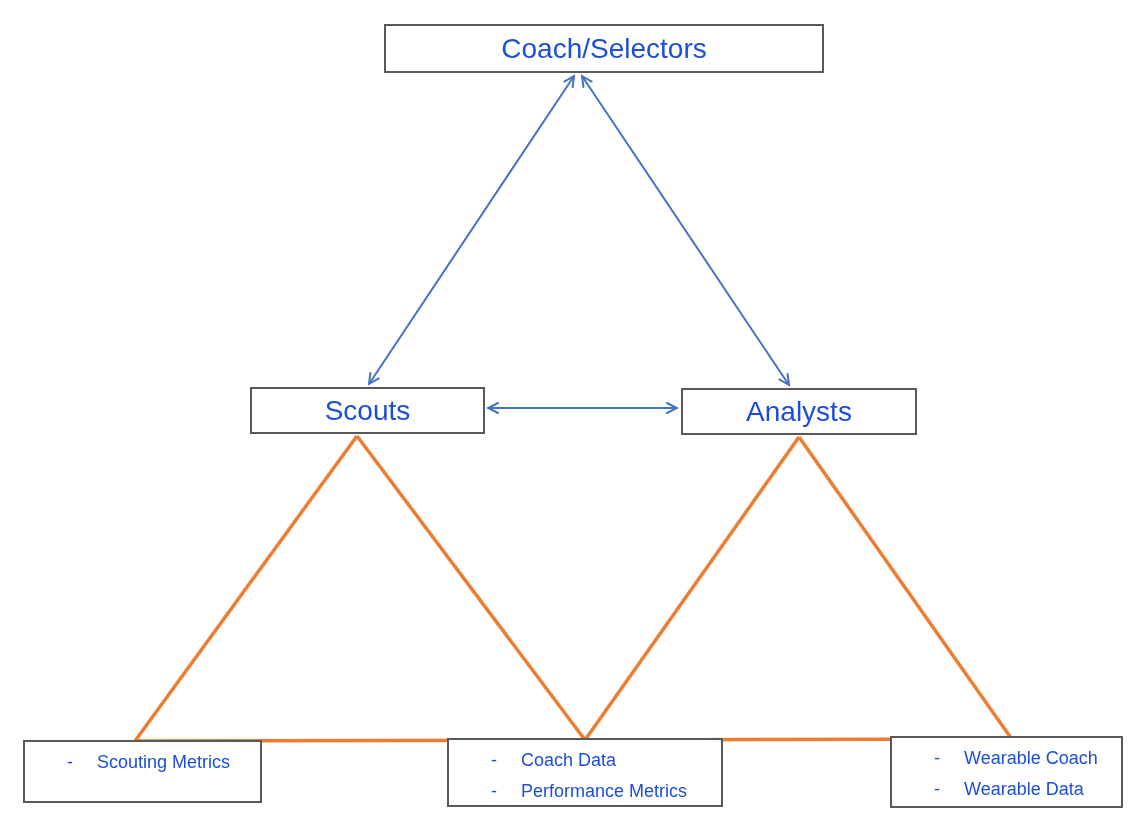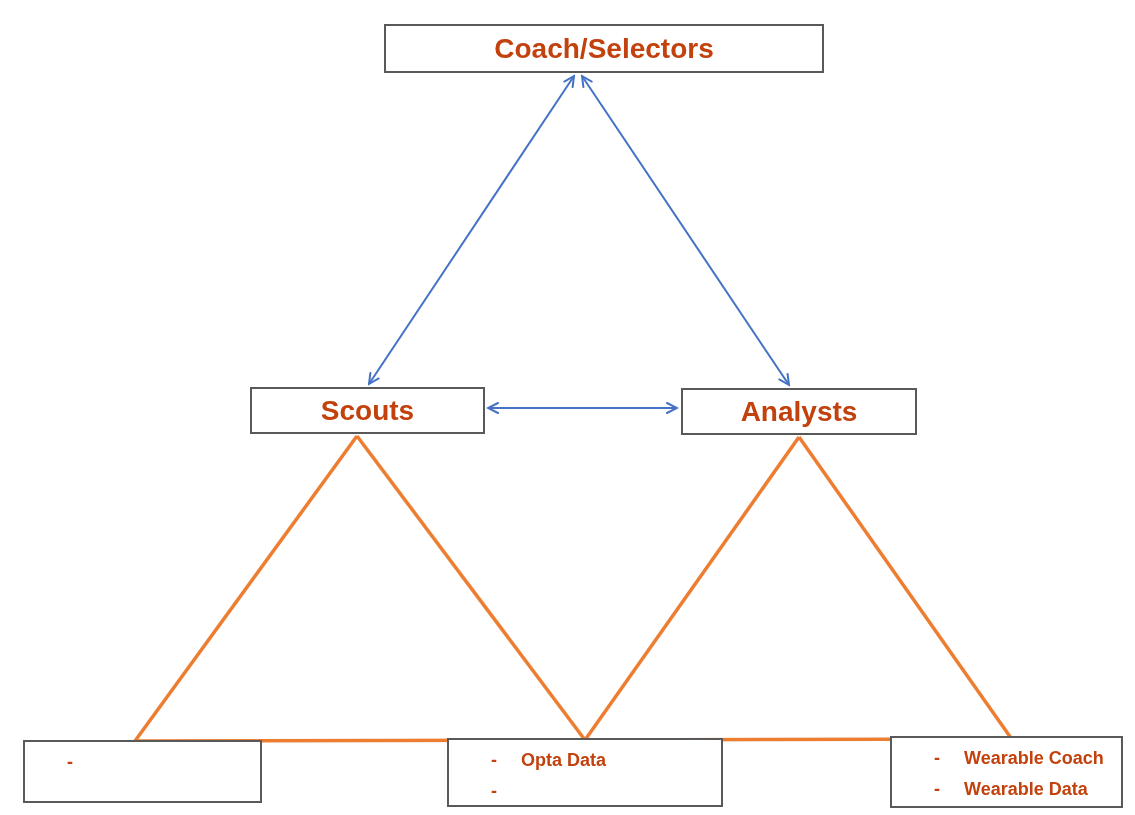--- a/index.html
+++ b/index.html
@@ -39,22 +39,21 @@
     stroke: var(--line-orange, #ED7D31);
     stroke-width: 3.5;
     fill: none;
   }
   .box {
     position: absolute;
     z-index: 2;
     box-sizing: border-box;
     background: #ffffff;
     border: 2px solid var(--box-border, #595959);
-    color: #c2410c;
-    font-weight: bold;
+    color: #1d4ed8;
   }
   .title-box {
     display: flex;
     align-items: center;
     justify-content: center;
     font-size: 28px;
   }
   .list-box {
     font-size: 18px;
     padding: 5px 4px 0 42px;
@@ -101,30 +100,32 @@
     <span>Analysts</span>
   </div>
 
   <div class="box title-box" style="left:250px; top:387px; width:235px; height:47px;">
     <span>Scouts</span>
   </div>
 
   <div class="box list-box" style="left:23px; top:740px; width:239px; height:63px;">
     <div class="list-row">
       <span class="dash">-</span>
+      <span>Scouting Metrics</span>
     </div>
   </div>
 
   <div class="box list-box" style="left:447px; top:738px; width:276px; height:69px;">
     <div class="list-row">
       <span class="dash">-</span>
-      <span>Opta Data</span>
+      <span>Coach Data</span>
     </div>
     <div class="list-row">
       <span class="dash">-</span>
+      <span>Performance Metrics</span>
     </div>
   </div>
 
   <div class="box list-box" style="left:890px; top:736px; width:233px; height:72px;">
     <div class="list-row">
       <span class="dash">-</span>
       <span>Wearable Coach</span>
     </div>
     <div class="list-row">
       <span class="dash">-</span>

